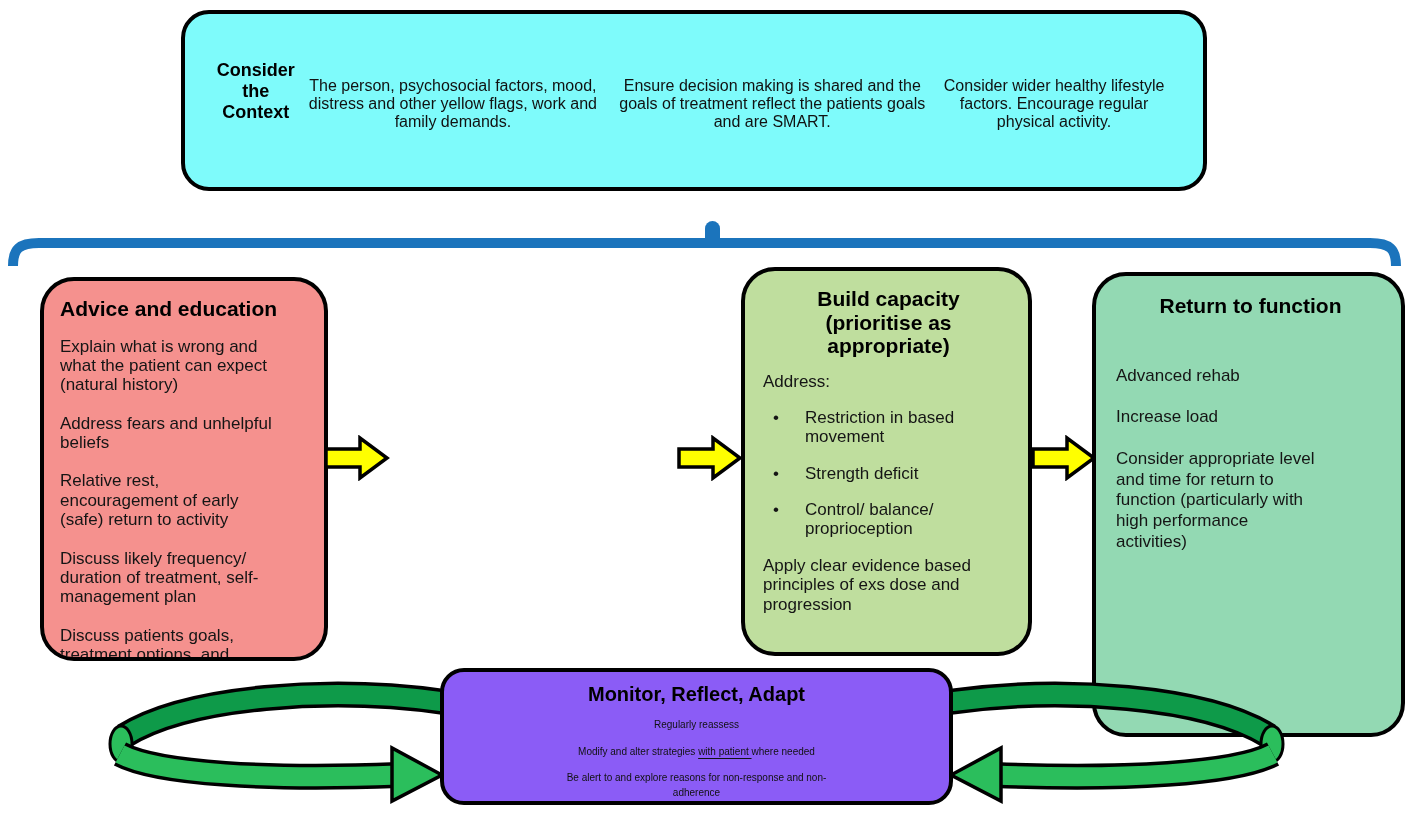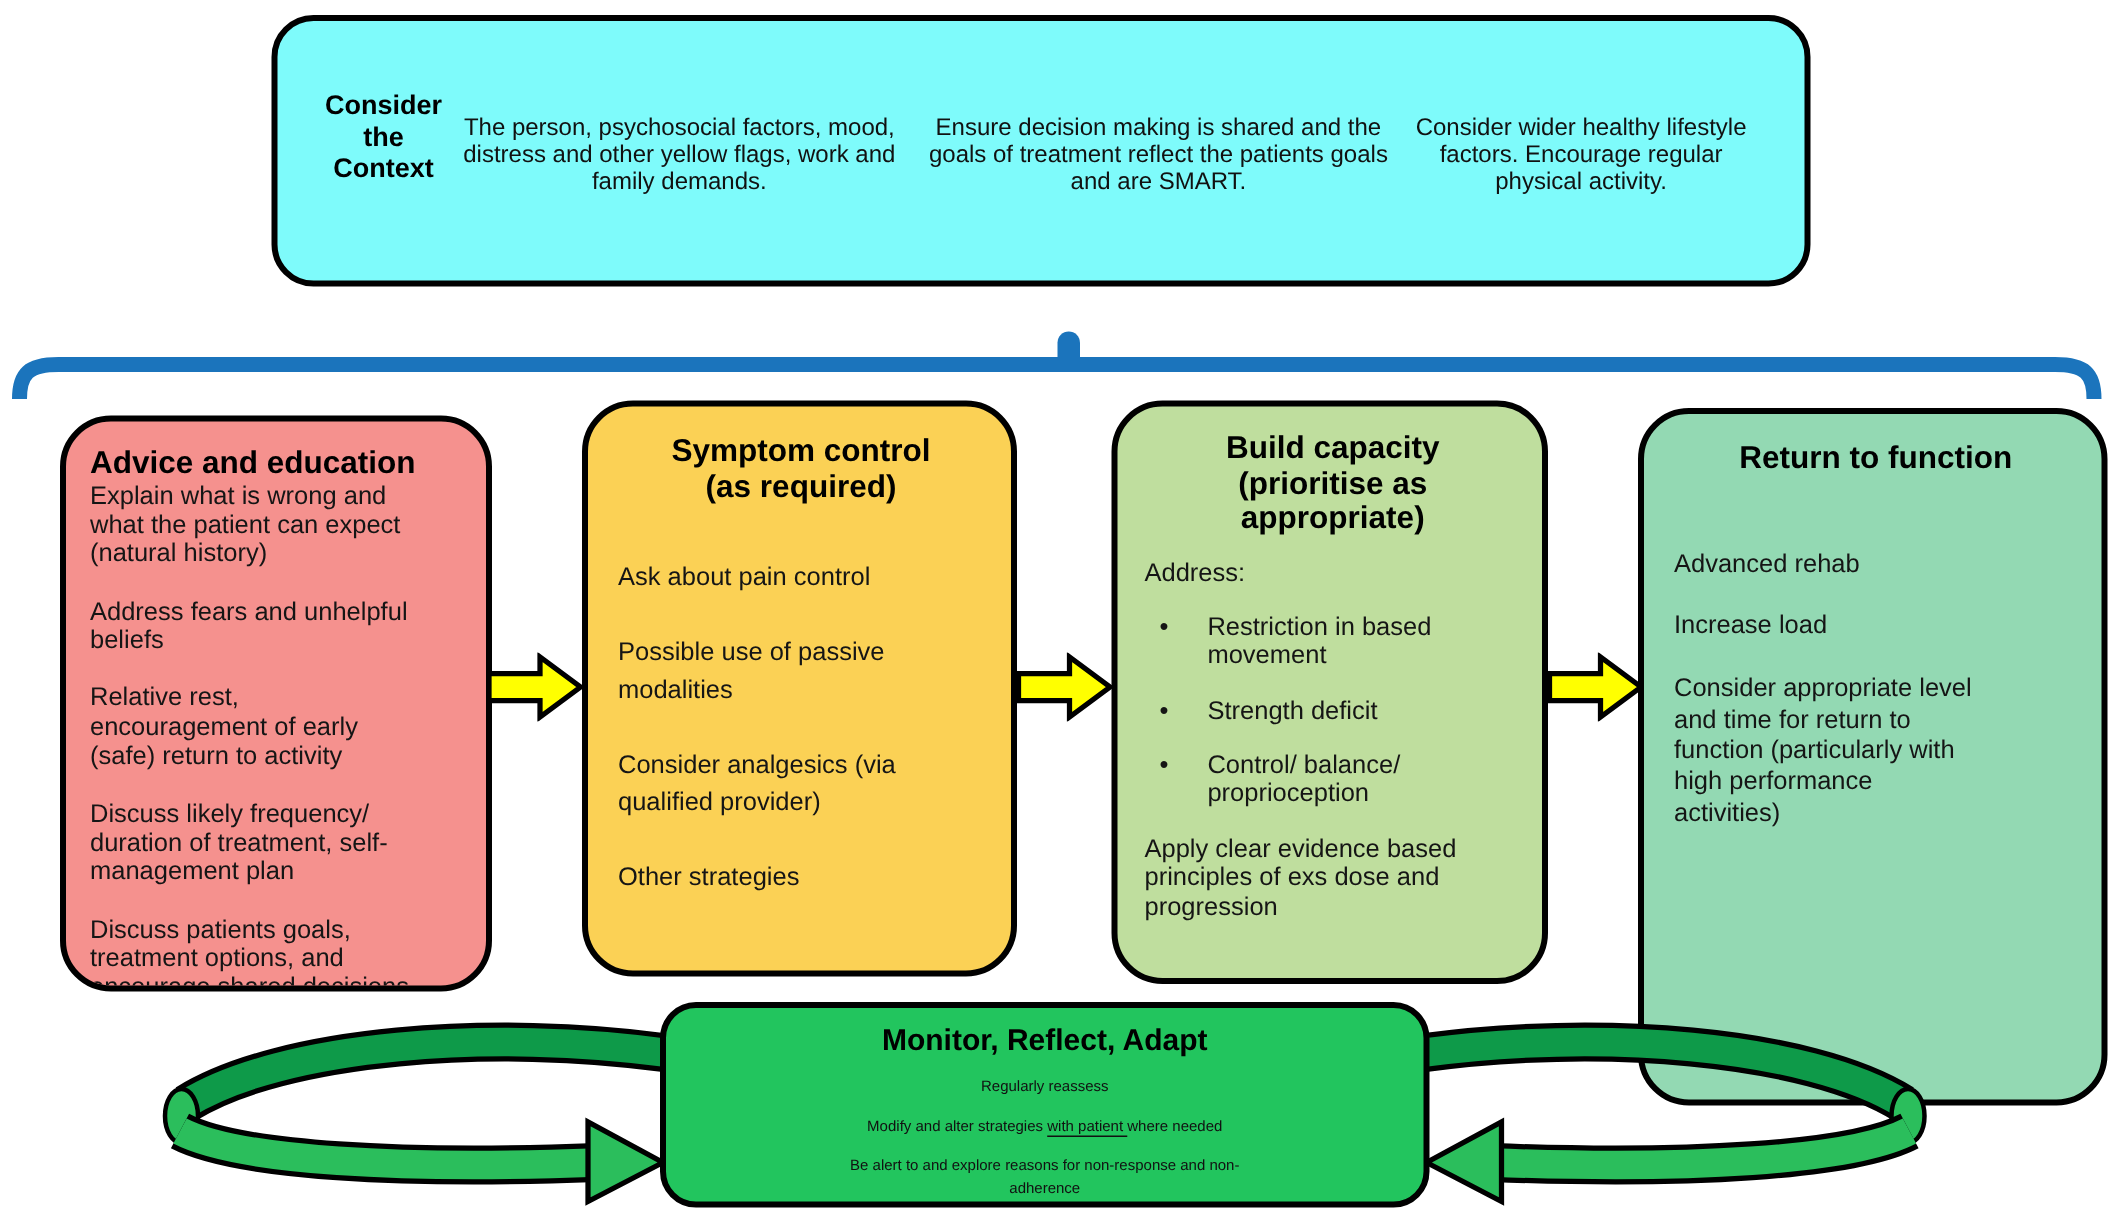--- a/index.html
+++ b/index.html
@@ -22,21 +22,21 @@
 
   
   .stage-box {
     position:absolute; border:4px solid #000; border-radius:34px;
     color:#151515; overflow:hidden;
   }
   .stage-title { font-size:21px; font-weight:bold; color:#000; line-height:1.12; white-space:pre-line; }
   .stage-title.centered { text-align:center; }
   .stage-par { font-size:17px; line-height:1.14; white-space:pre-line; }
   #box-advice   { left:40px;  top:277px; width:288px; height:384px; padding:16px 10px 0 16px; }
-  #box-advice .stage-title { margin-bottom:0; }
+  #box-advice .stage-title { margin-bottom:16px; }
   #box-advice .stage-par { margin-bottom:19px; }
   #box-symptom  { left:388px; top:267px; width:290px; height:384px; padding:18px 18px 0 20px; }
   #box-symptom .stage-title { margin-bottom:36px; }
   #box-symptom .stage-par { line-height:1.5; margin-bottom:24px; }
   #box-capacity { left:741px; top:267px; width:291px; height:389px; padding:16px 14px 0 18px; }
   #box-capacity .stage-title { margin-bottom:14px; }
   #box-capacity .stage-par { margin-bottom:17px; }
   .bullet-row { display:flex; margin:0 0 17px 10px; }
   .bullet-dot { font-size:17px; line-height:1.14; margin-right:26px; }
   #box-return   { left:1092px; top:272px; width:313px; height:465px; padding:18px 16px 0 20px; }
@@ -93,30 +93,20 @@
 management plan</div>
     <div class="stage-par">Discuss patients goals,
 treatment options, and
 encourage shared decisions</div>
   </div>
 
   <svg class="flow-arrow" style="left:324px;" width="66" height="46" viewBox="0 0 66 46">
     <polygon points="2,14 36,14 36,3 63,23 36,43 36,32 2,32" stroke-width="3.5" stroke-linejoin="miter" fill="#FFFF00" stroke="#000000"></polygon>
   </svg>
 
-  <div id="box-symptom" class="stage-box" style="background-color: rgb(251, 209, 85);">
-    <div class="stage-title centered">Symptom control
-(as required)</div>
-    <div class="stage-par">Ask about pain control</div>
-    <div class="stage-par">Possible use of passive
-modalities</div>
-    <div class="stage-par">Consider analgesics (via
-qualified provider)</div>
-    <div class="stage-par">Other strategies</div>
-  </div>
 
   <svg class="flow-arrow" style="left:677px;" width="66" height="46" viewBox="0 0 66 46">
     <polygon points="2,14 36,14 36,3 63,23 36,43 36,32 2,32" stroke-width="3.5" stroke-linejoin="miter" fill="#FFFF00" stroke="#000000"></polygon>
   </svg>
 
   <div id="box-capacity" class="stage-box" style="background-color: rgb(191, 222, 158);">
     <div class="stage-title centered">Build capacity
 (prioritise as
 appropriate)</div>
     <div class="stage-par">Address:</div>
@@ -165,21 +155,21 @@
 
   <svg class="loop-arrow loop-right" width="345" height="125" viewBox="0 0 345 125">
     <path d="M 345,22 C 230,6 88,16 24,56" fill="none" stroke-width="26" stroke="#000000"></path>
     <path d="M 345,22 C 230,6 88,16 24,56" fill="none" stroke-width="19" stroke="#0E9A49"></path>
     <ellipse cx="21" cy="64" rx="11" ry="18" stroke-width="3" fill="#2BBE5C" stroke="#000000"></ellipse>
     <path d="M 20,74 C 58,94 170,100 298,95" fill="none" stroke-width="26" stroke="#000000"></path>
     <path d="M 20,74 C 58,94 170,100 298,95" fill="none" stroke-width="19" stroke="#2BBE5C"></path>
     <polygon points="292,68 292,121 342,95" stroke-width="3.5" fill="#2BBE5C" stroke="#000000"></polygon>
   </svg>
 
-  <div class="monitor-box" style="background-color: #22c55e;">
+  <div class="monitor-box" style="background-color: #8b5cf6;">
     <div class="monitor-title">Monitor, Reflect, Adapt</div>
     <div class="monitor-line">Regularly reassess</div>
     <div class="monitor-line"><span>Modify and alter strategies </span><span class="u">with patient </span><span>where needed</span></div>
     <div class="monitor-line">Be alert to and explore reasons for non-response and non-
 adherence</div>
   </div>
 
 </div>
 
 </body></html>

